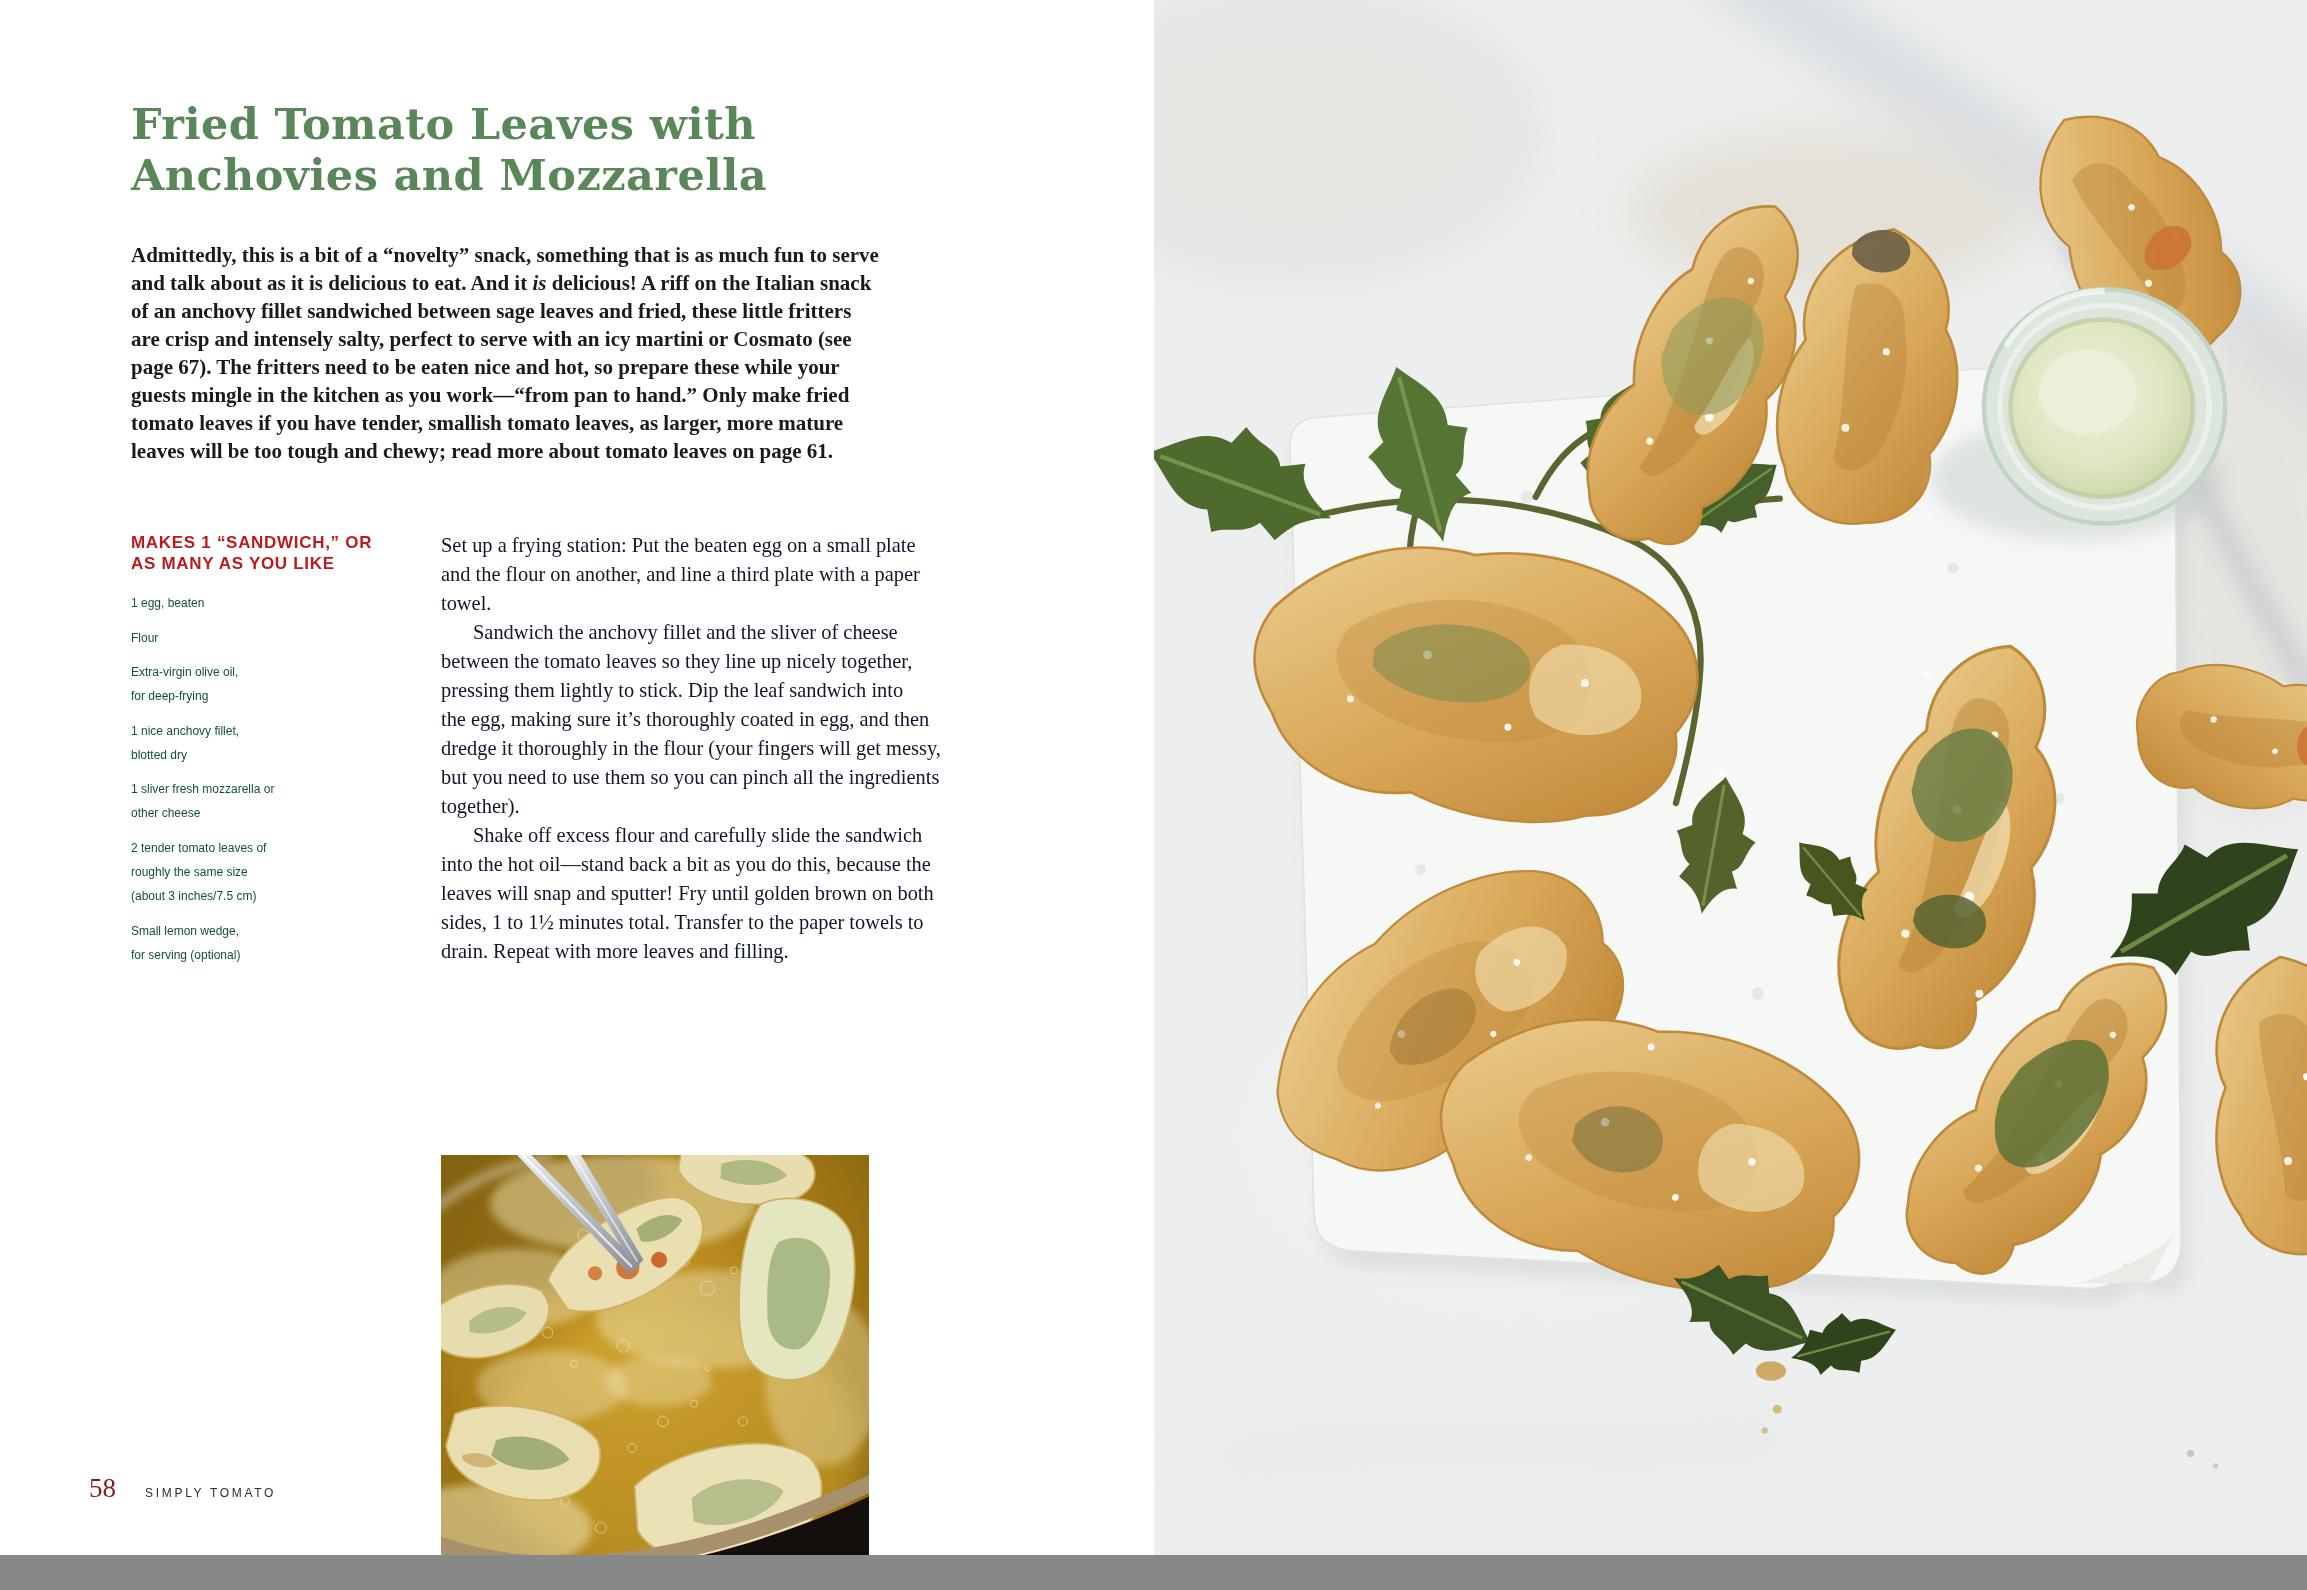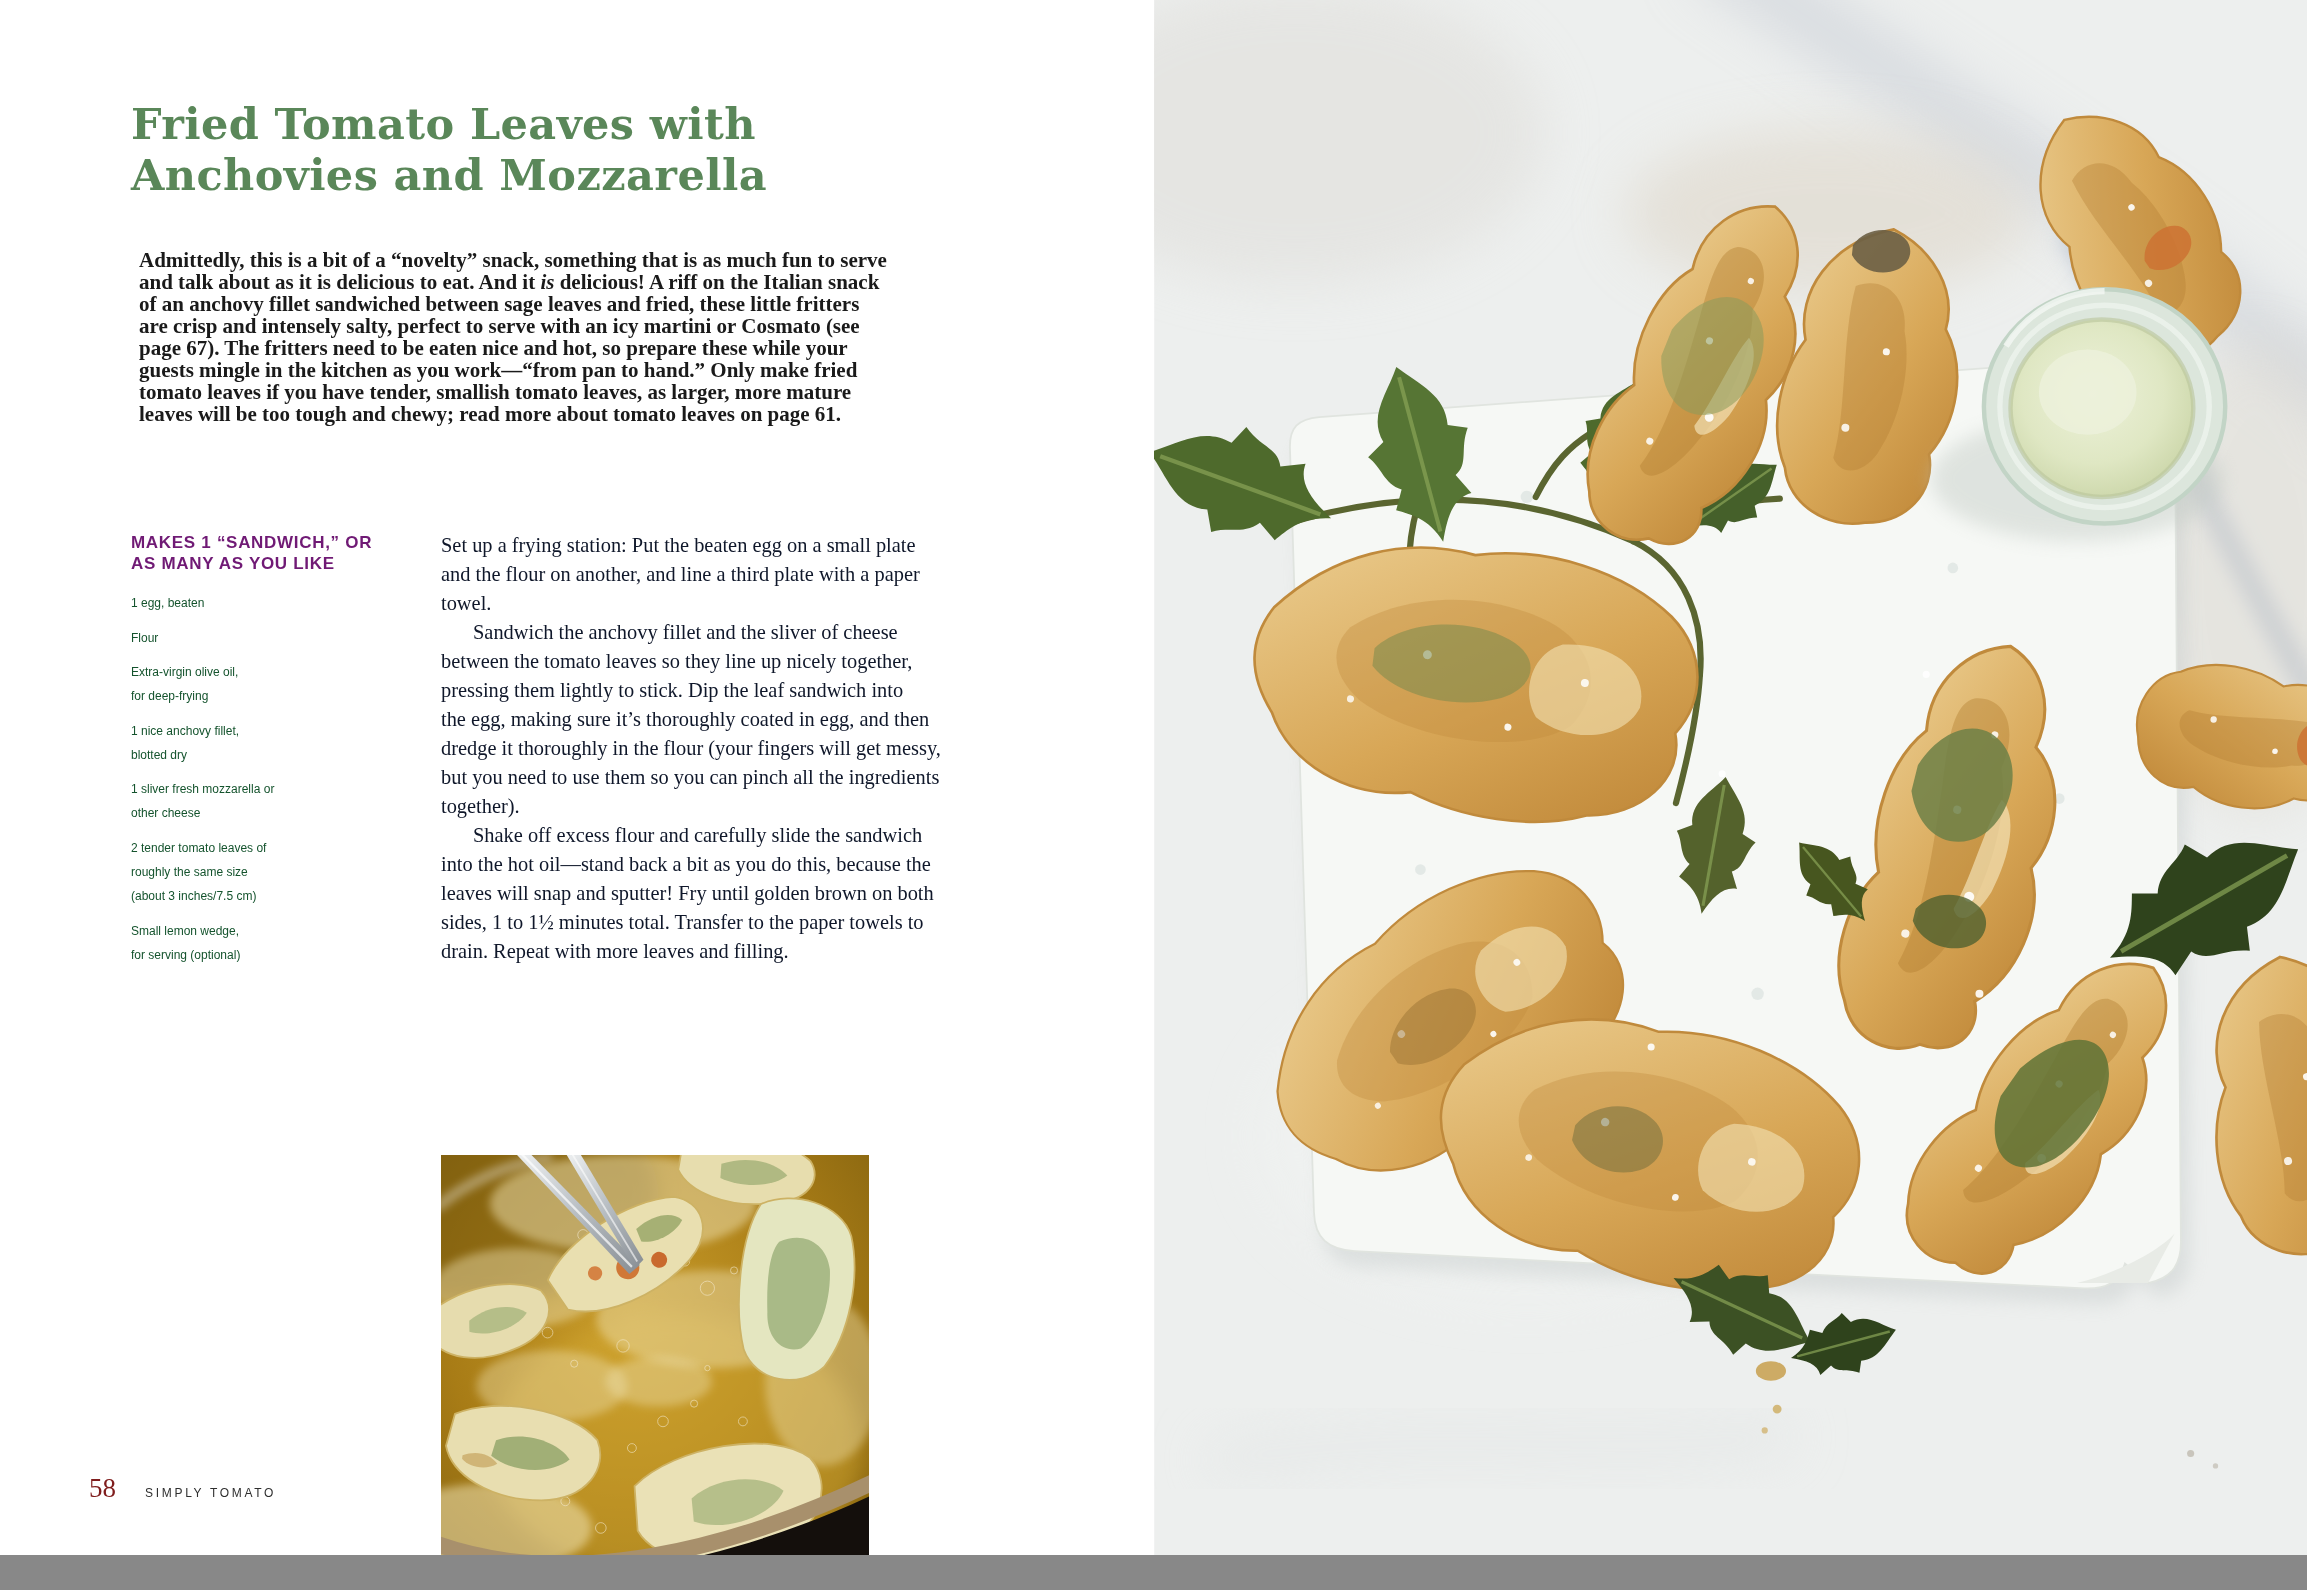--- a/index.html
+++ b/index.html
@@ -4,28 +4,28 @@
 <style>
   html,body{margin:0;padding:0;background:#888;}
   .spread{position:relative;width:2307px;height:1555px;background:#ffffff;overflow:hidden;
           font-family:"Liberation Sans",sans-serif;}
   .left-page{position:absolute;left:0;top:0;width:1154px;height:1591px;background:#fff;}
 
   h1.title{position:absolute;left:131px;top:99px;margin:0;
            font-family:"DejaVu Serif",serif;font-weight:600;
            font-size:43px;line-height:51px;color:#5a8759;white-space:pre-line;letter-spacing:0.4px;}
 
-  .intro{position:absolute;left:131px;top:241px;width:941px;margin:8px;
+  .intro{position:absolute;left:131px;top:241px;width:941px;margin:0;
          font-family:"Liberation Serif",serif;font-weight:bold;
-         font-size:21px;line-height:22px;color:#1a1a1a;white-space:pre-line;}
+         font-size:21px;line-height:28px;color:#1a1a1a;white-space:pre-line;}
   .intro em{font-style:italic;}
 
   .yield{position:absolute;left:131px;top:532px;width:284px;
          font-weight:bold;font-size:17px;line-height:21px;letter-spacing:0.7px;
-         color:#701a75;white-space:pre-line;}
+         color:#b91c1c;white-space:pre-line;}
 
   ul.ingredients{position:absolute;left:131px;top:591px;width:284px;margin:0;padding:0;list-style:none;}
   ul.ingredients li{font-size:12px;line-height:24px;color:#14532d;margin:0 0 10.6px 0;white-space:pre-line;}
 
   .steps{position:absolute;left:441px;top:531px;width:630px;}
   .steps p{margin:0;font-family:"Liberation Serif",serif;font-size:20.4px;line-height:29px;
            color:#0f172a;white-space:pre-line;}
   .steps p + p{text-indent:32px;}
 
   figure{margin:0;padding:0;}

